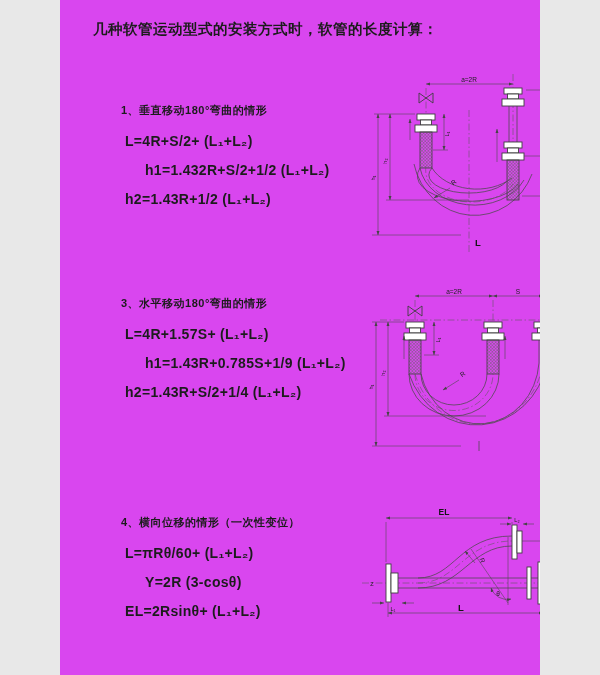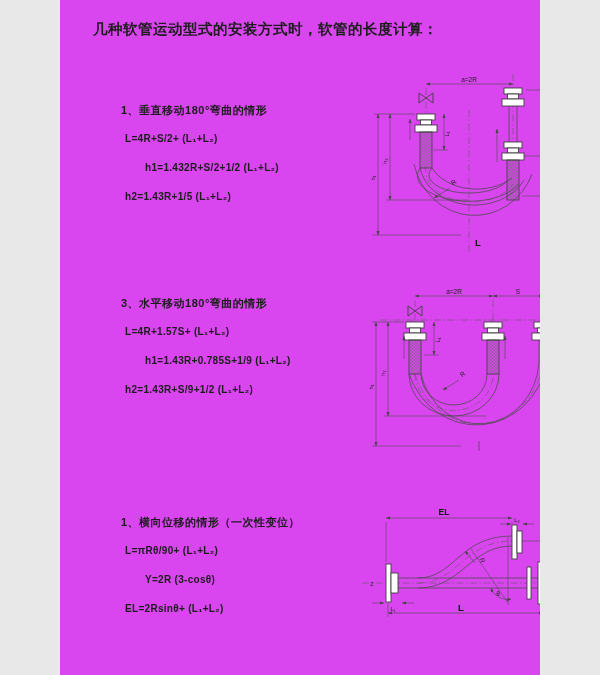--- a/index.html
+++ b/index.html
@@ -11,21 +11,21 @@
   }
   .title{
     position:absolute;left:33px;top:20px;
     font-size:14.5px;font-weight:700;letter-spacing:.5px;white-space:nowrap;
   }
   .sec{position:absolute;left:42px;width:280px;}
   #sec1{top:103px;}
   #sec2{top:296px;}
   #sec3{top:515px;}
   .heading{position:absolute;left:0;top:0;font-size:11px;font-weight:700;letter-spacing:.5px;white-space:nowrap;margin-left:19px;}
-  .formula{position:absolute;left:23px;font-size:10px;font-weight:600;letter-spacing:.3px;white-space:nowrap;}
+  .formula{position:absolute;left:23px;font-size:14px;font-weight:600;letter-spacing:.3px;white-space:nowrap;}
   .f1{top:30px;}.f2{top:59px;padding-left:20px;}.f3{top:88px;}
   .diag{position:absolute;}
   #d1{left:306px;top:66px;}
   #d2{left:306px;top:283px;}
   #d3{left:298px;top:503px;}
   svg{display:block;}
   .geo{stroke:#3f3f3f;stroke-width:.9;fill:none;}
   .geo2{stroke:#4a4a4a;stroke-width:.75;fill:none;}
   .fit{stroke:#3f3f3f;stroke-width:.9;fill:#ffffff;}
   .cl{stroke:#5a5a5a;stroke-width:.55;fill:none;stroke-dasharray:7 2.5 1.5 2.5;}
@@ -39,33 +39,33 @@
 <body>
 
 <div class="page">
 
   <div class="title">几种软管运动型式的安装方式时，软管的长度计算：</div>
 
   <div class="sec" id="sec1">
     <div class="heading">1、垂直移动180°弯曲的情形</div>
     <div class="formula f1">L=4R+S/2+ (L₁+L₂)</div>
     <div class="formula f2">h1=1.432R+S/2+1/2 (L₁+L₂)</div>
-    <div class="formula f3">h2=1.43R+1/5 (L₁+L₂)</div>
+    <div class="formula f3">h2=1.43R+1/2 (L₁+L₂)</div>
   </div>
 
   <div class="sec" id="sec2">
     <div class="heading">3、水平移动180°弯曲的情形</div>
     <div class="formula f1">L=4R+1.57S+ (L₁+L₂)</div>
     <div class="formula f2">h1=1.43R+0.785S+1/9 (L₁+L₂)</div>
-    <div class="formula f3">h2=1.43R+S/9+1/2 (L₁+L₂)</div>
+    <div class="formula f3">h2=1.43R+S/2+1/4 (L₁+L₂)</div>
   </div>
 
   <div class="sec" id="sec3">
-    <div class="heading">1、横向位移的情形（一次性变位）</div>
-    <div class="formula f1">L=πRθ/90+ (L₁+L₂)</div>
+    <div class="heading">4、横向位移的情形（一次性变位）</div>
+    <div class="formula f1">L=πRθ/60+ (L₁+L₂)</div>
     <div class="formula f2">Y=2R (3-cosθ)</div>
     <div class="formula f3">EL=2Rsinθ+ (L₁+L₂)</div>
   </div>
 
   <svg id="d1" class="diag" width="255" height="195" viewBox="0 0 255 195">
     <defs>
       <marker id="arr" viewBox="0 0 8 8" refX="7.6" refY="4" markerWidth="7" markerHeight="7" orient="auto-start-reverse">
         <path d="M0 1.2 L8 4 L0 6.8 Z" fill="#444"></path>
       </marker>
       <pattern id="braid" width="3.2" height="3.2" patternUnits="userSpaceOnUse">

